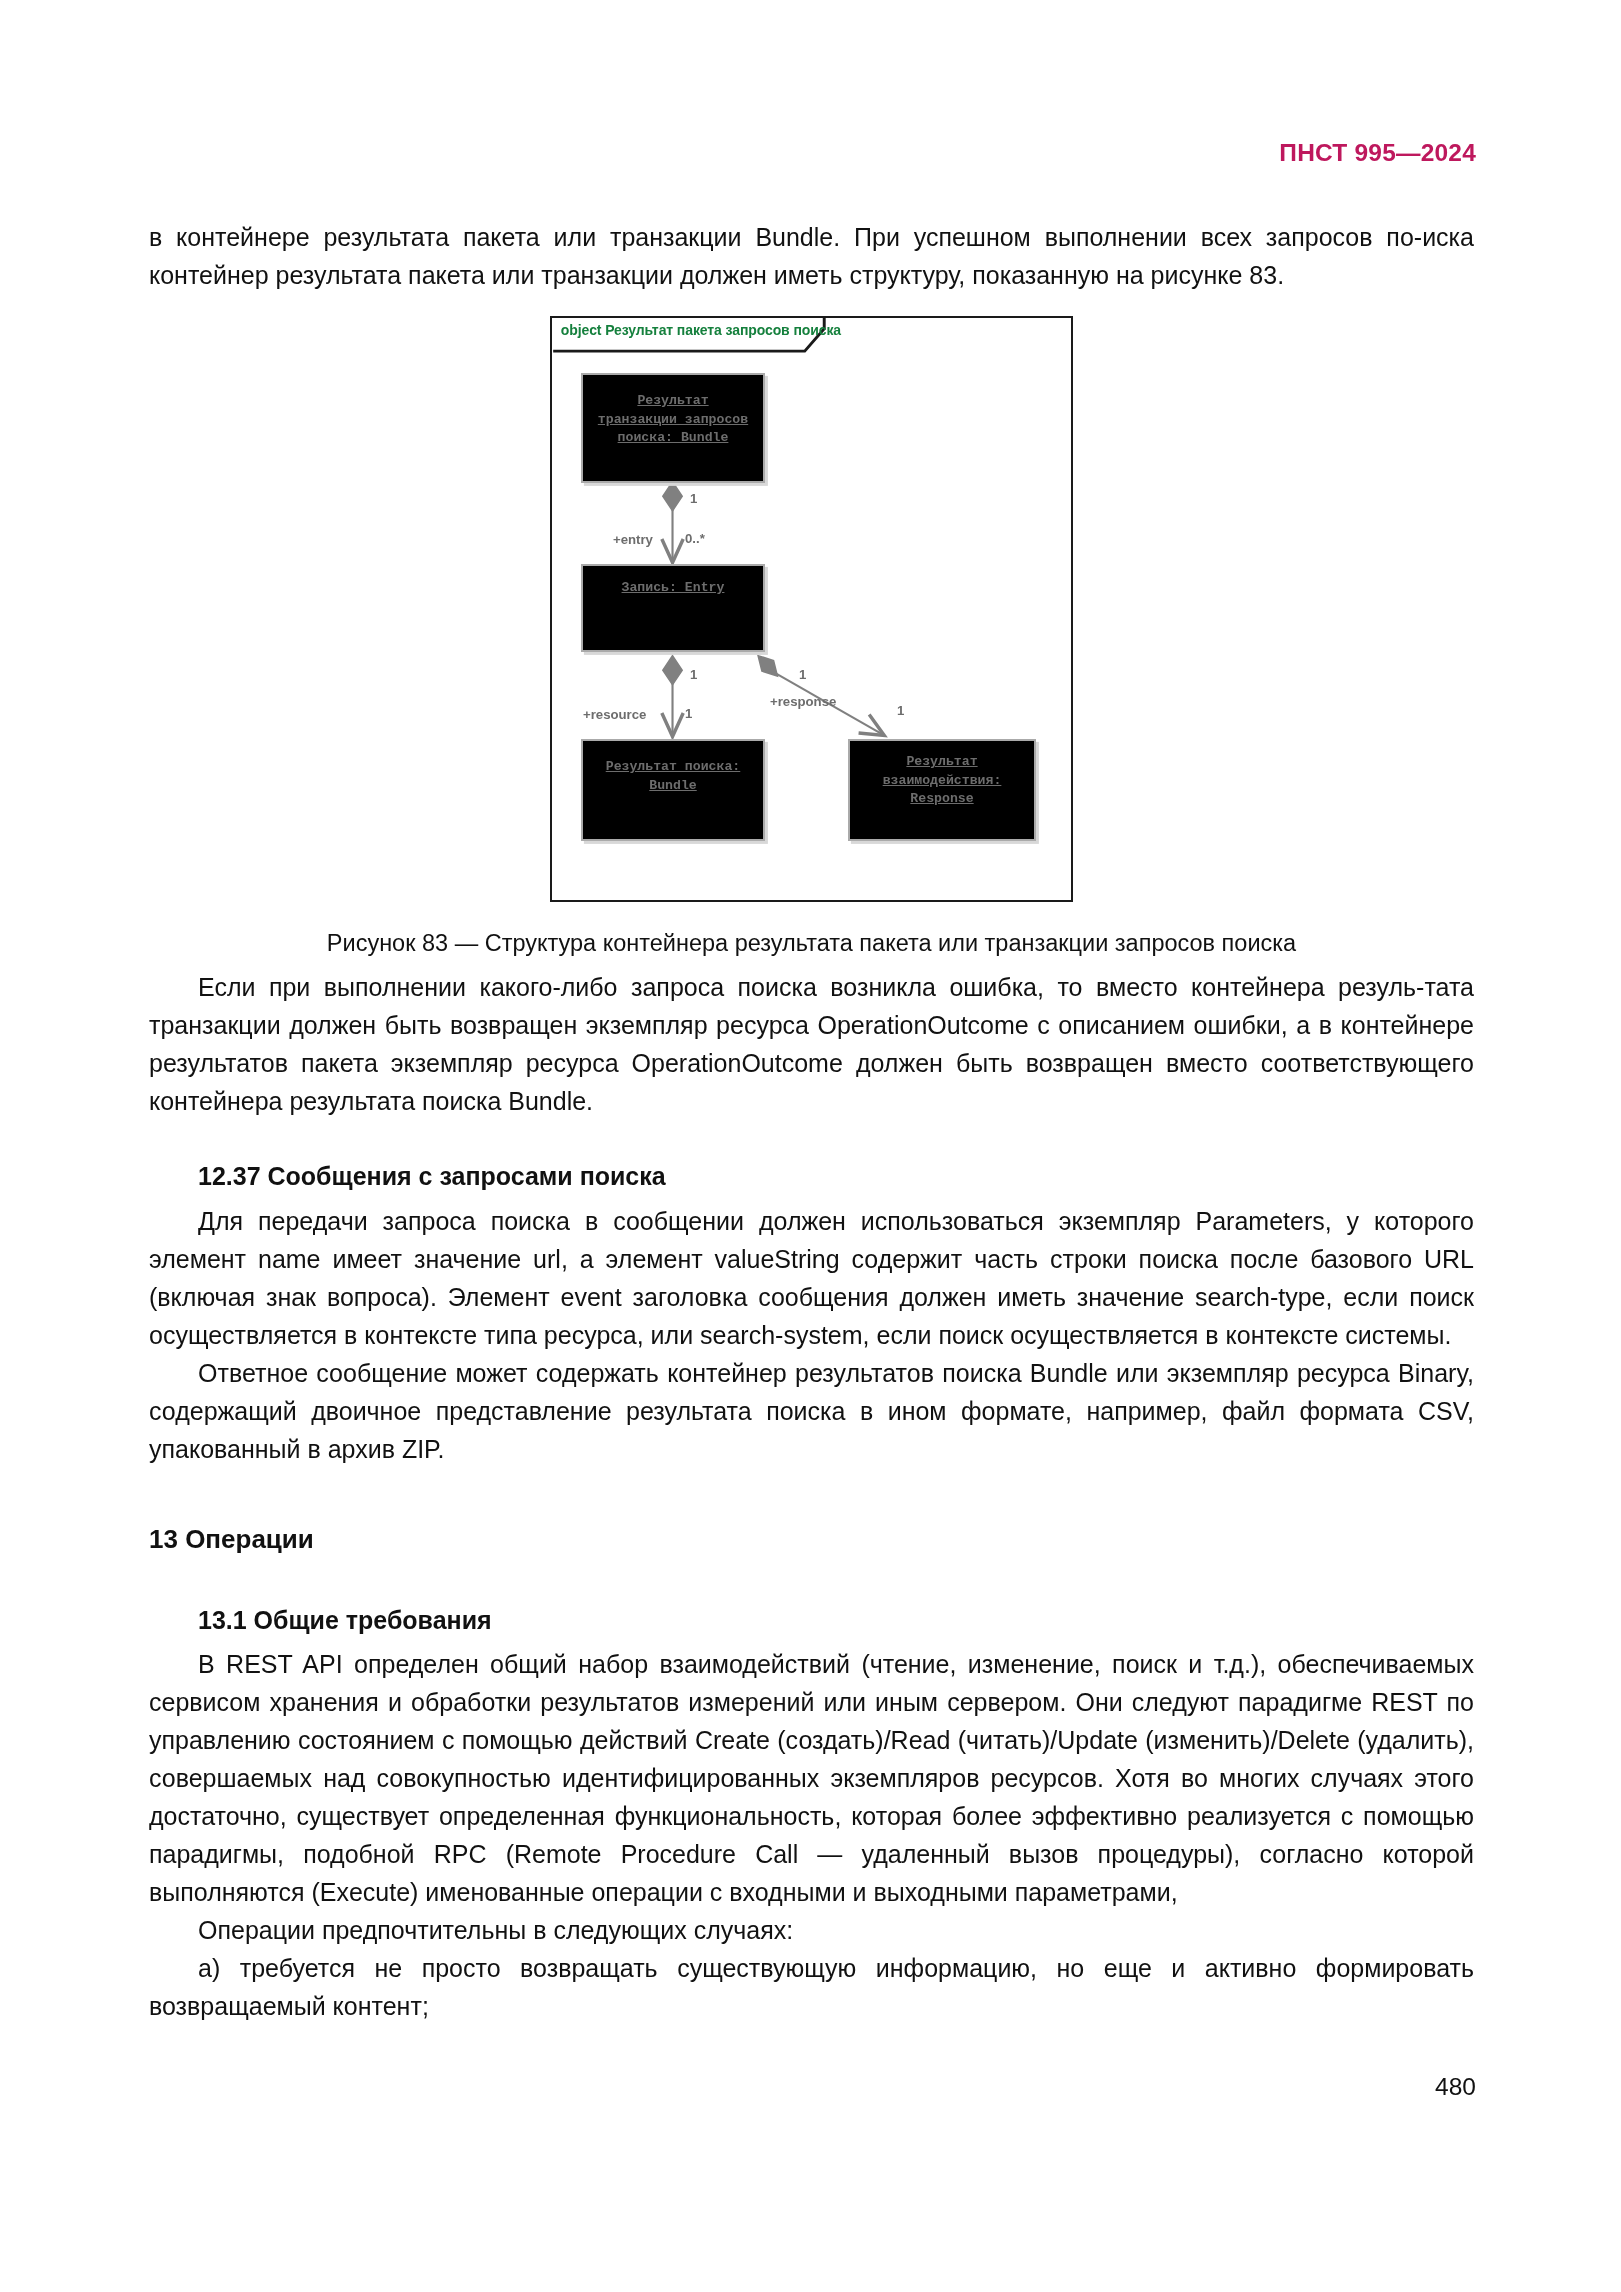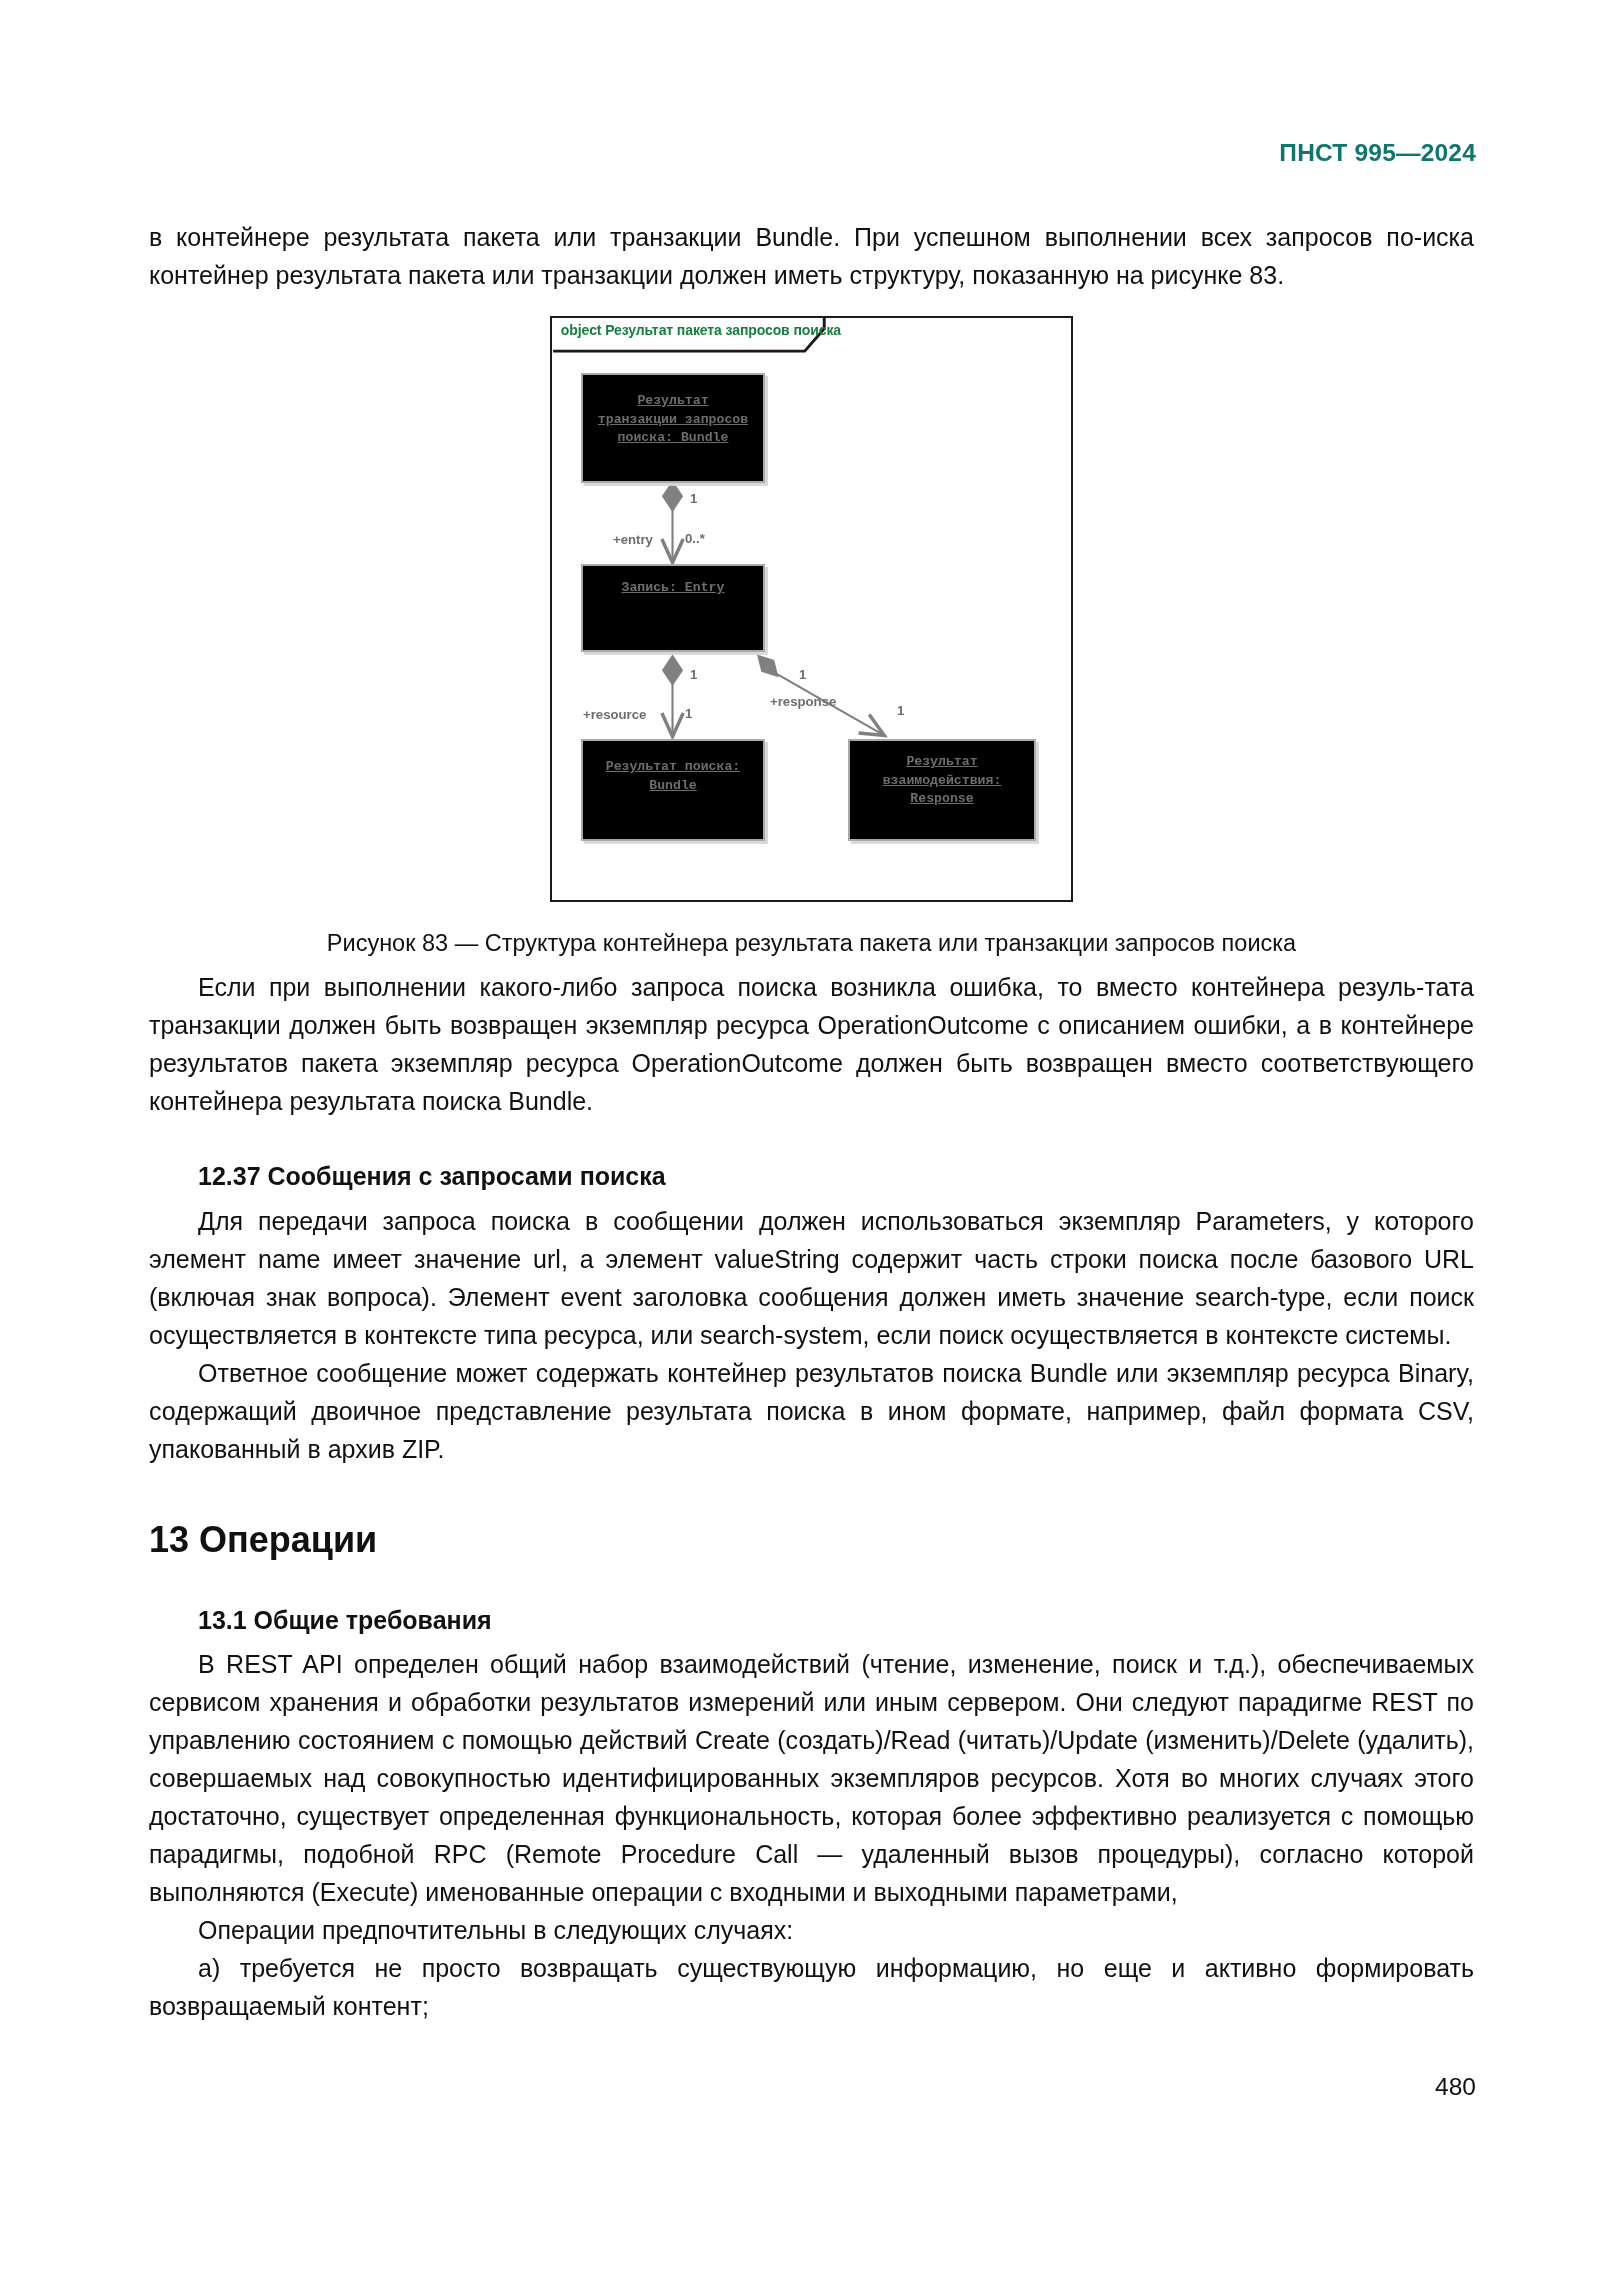--- a/index.html
+++ b/index.html
@@ -20,21 +20,21 @@
   }
 
   
   .running-header {
     position: absolute;
     top: 139px;
     right: 145px;
     font-size: 24.5px;
     font-weight: bold;
     letter-spacing: 0.2px;
-    color: #0f766e;
+    color: #be185d;
     white-space: nowrap;
   }
 
   
   .column {
     position: absolute;
     left: 149px;
     top: 218px;
     width: 1325px;
   }
@@ -150,21 +150,21 @@
     margin: 25.5px 0 0 0;
     text-align: center;
     font-size: 23.5px;
     line-height: 33px;
     color: #111111;
   }
 
   
   h2.chapter {
     margin: 51px 0 0 0;
-    font-size: 36px;
+    font-size: 26px;
     font-weight: bold;
     line-height: 41px;
     color: #111111;
   }
   h3.section {
     margin: 39px 0 0 0;
     font-size: 25px;
     font-weight: bold;
     line-height: 35px;
     color: #111111;

